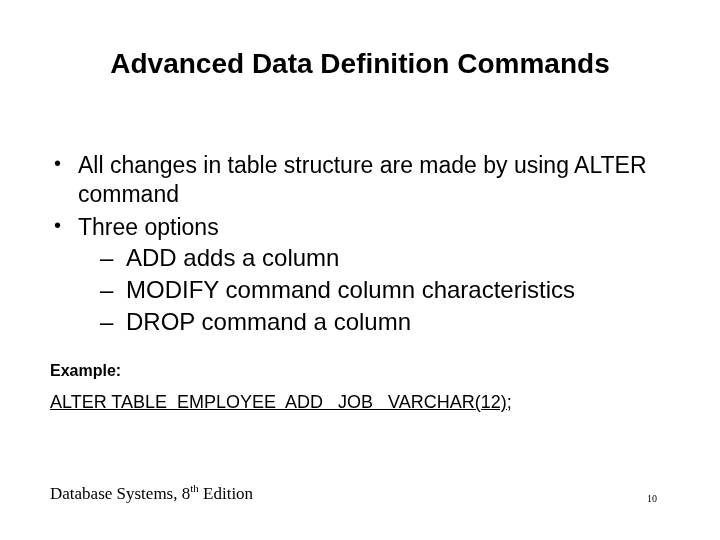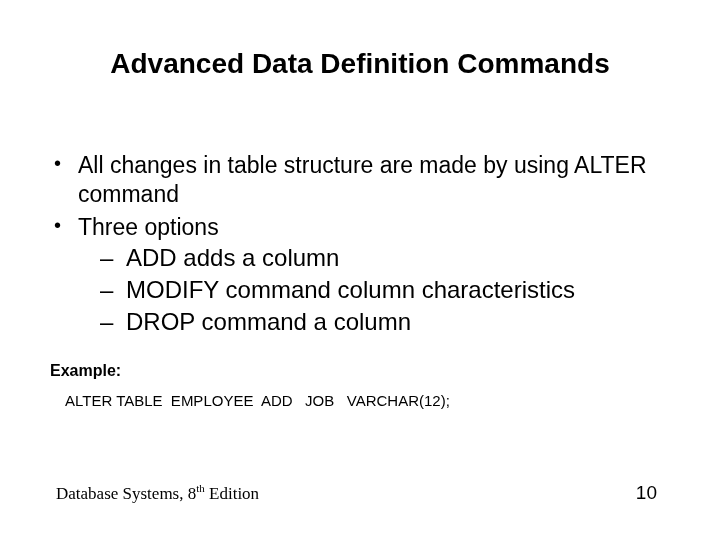--- a/index.html
+++ b/index.html
@@ -74,43 +74,44 @@
   }
   .example-label {
     position: absolute;
     left: 50px;
     top: 362px;
     font-size: 16px;
     font-weight: bold;
   }
   .example-code {
     position: absolute;
-    left: 65px;
+    left: 50px;
     top: 392px;
-    font-size: 15px;
+    font-size: 18px;
     font-family: Arial, Helvetica, sans-serif;
     white-space: pre;
+    text-decoration: underline;
   }
   .footer-left {
     position: absolute;
-    left: 56px;
+    left: 50px;
     bottom: 36px;
     font-family: "Times New Roman", Times, serif;
     font-size: 17px;
   }
   .footer-left sup {
     font-size: 11px;
     vertical-align: super;
   }
   .footer-right {
     position: absolute;
     right: 40px;
     bottom: 36px;
-    font-family: Liberation Sans, sans-serif;
-    font-size: 19px;
+    font-family: Liberation Serif, serif;
+    font-size: 10px;
   }
 </style>
 </head>
 <body>
 
 <div class="slide">
 
   <div class="title">Advanced Data Definition Commands</div>
 
   <div class="body">

